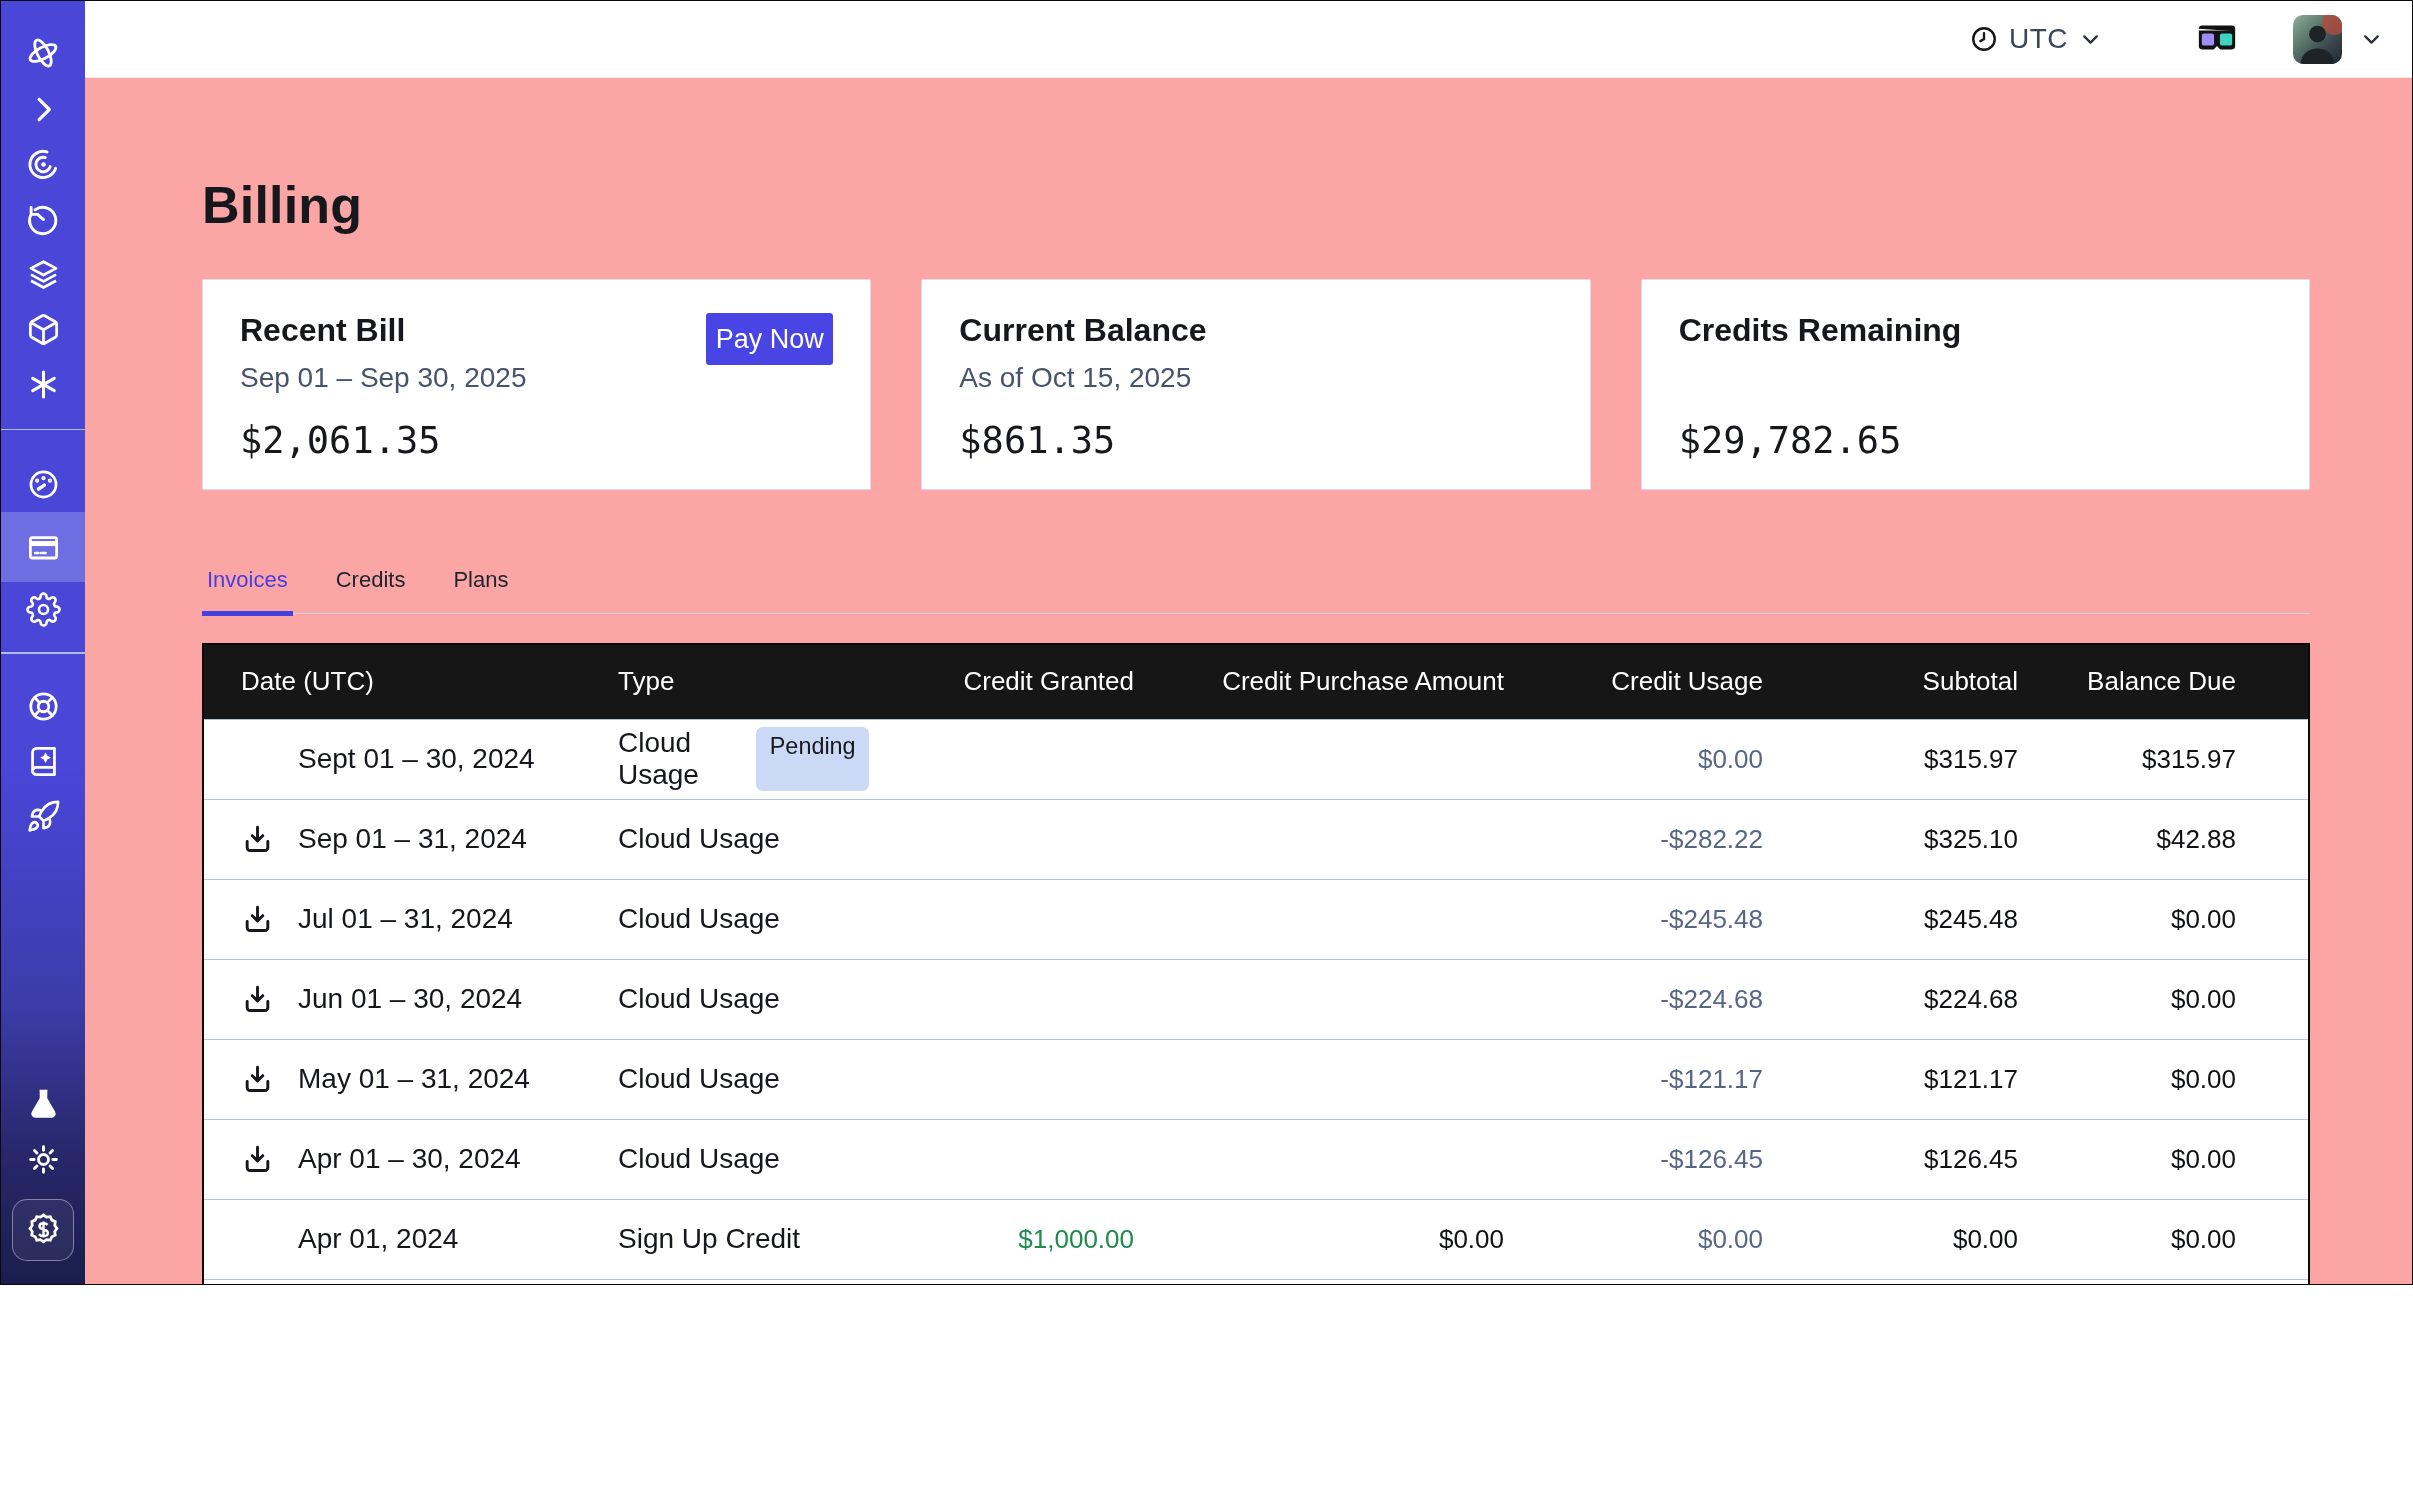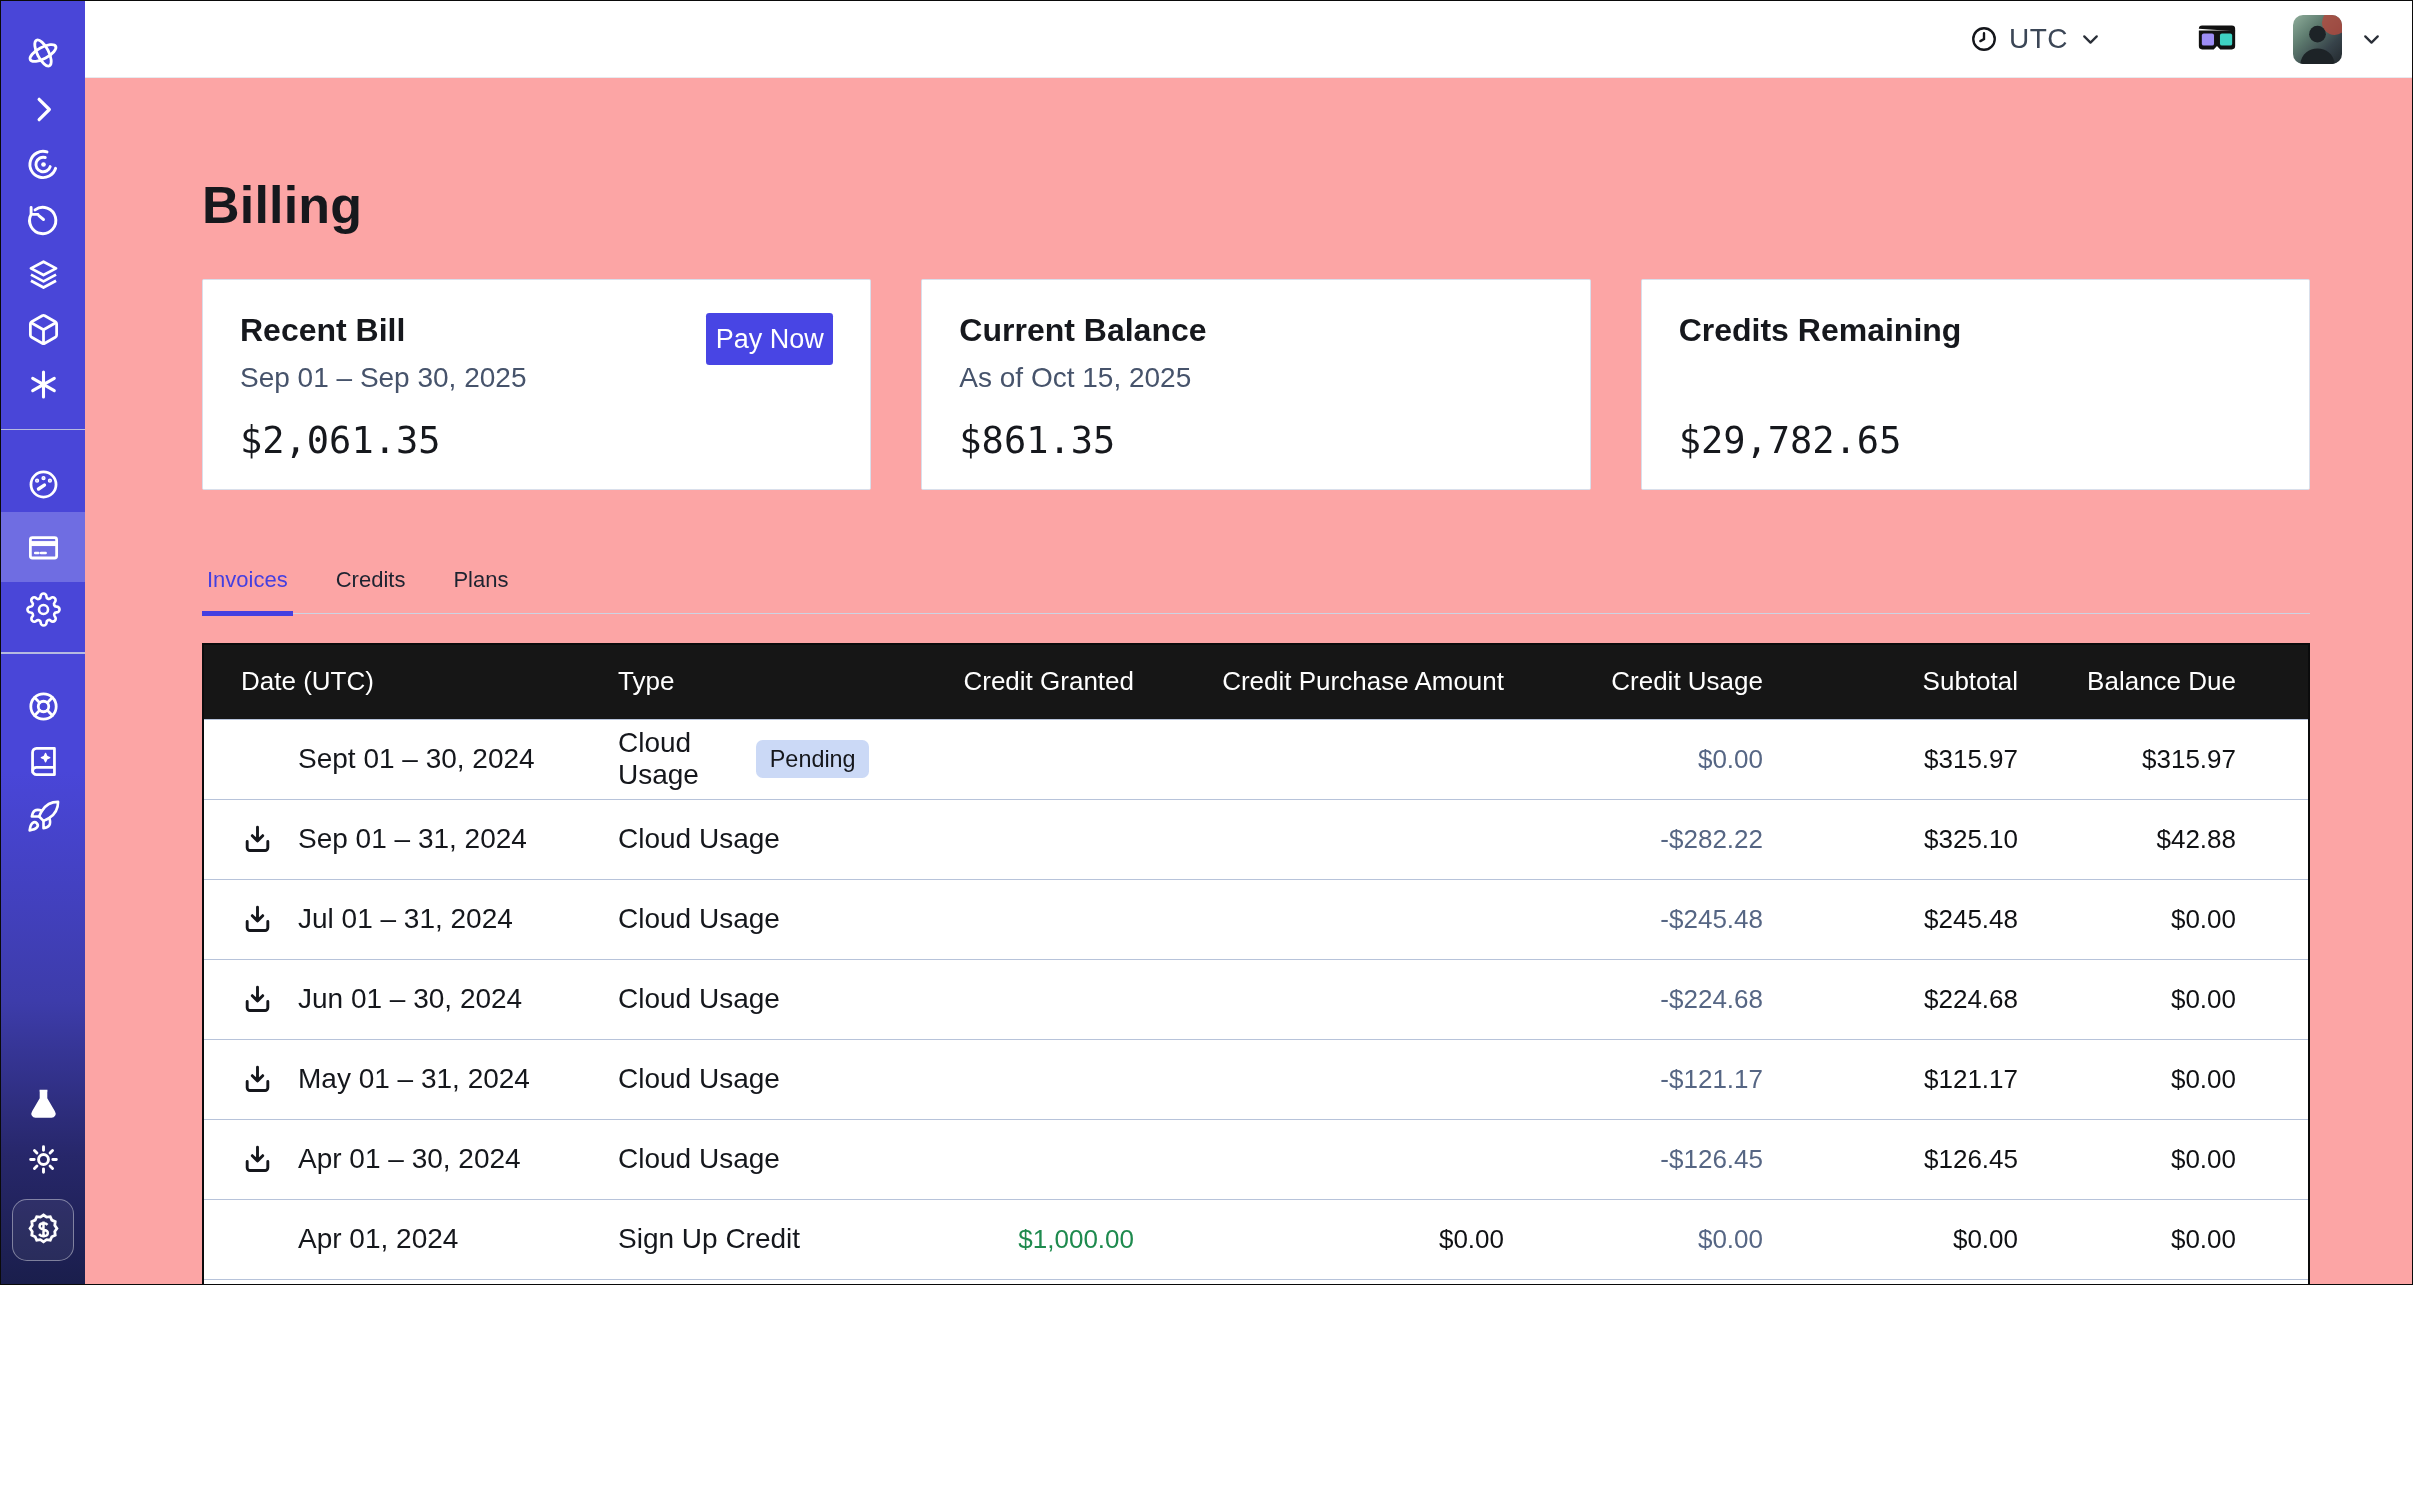--- a/index.html
+++ b/index.html
@@ -64,21 +64,21 @@
   .invoice-table { margin-top:28.5px; border:2.5px solid #0b0b0c; background:#fff; }
   .t-grid { display:grid; grid-template-columns:377px 251px 265px 370px 259px 255px 218px; padding:0 75px 0 37px; align-items:center; }
   .t-head { background:#161616; color:#fff; height:74px; font-size:26px; font-weight:400; }
   .t-head .th { text-align:right; }
   .t-head .th.left { text-align:left; }
   .t-row { height:80px; border-top:1.7px solid #b7c3da; font-size:28px; color:#15171c; background:#fff; }
   .t-row:first-of-type { border-top:none; }
   .cell-date { display:flex; align-items:center; }
   .dl-slot { width:57px; flex:0 0 57px; display:flex; align-items:center; }
   .dl-slot svg { width:33px; height:33px; color:#15171c; cursor:pointer; }
-  .cell-type { display:flex; align-items:center; }
+  .cell-type { display:flex; }
   .badge { margin-left:16.7px; background:#cbd9f6; color:#15171c; font-size:23.4px; padding:5.9px 13.4px; border-radius:6.7px; }
   .money { text-align:right; font-family:Liberation Sans, sans-serif; font-size:26px; color:#101114; }
   .money.usage { color:#566684; }
   .money.green { color:#1e8a4e; }
 
   .t-footer { height:97px; border-top:1.7px solid #b7c3da; display:flex; align-items:center; justify-content:space-between;
     padding:16px 44px 0 38px; background:#fff; }
   .page-size { width:94px; height:67px; border:1.7px solid #b9c5db; border-radius:3.3px; display:flex; align-items:center;
     justify-content:center; gap:10px; font-size:28.5px; color:#15171c; cursor:pointer; background:#fff; }
   .page-size svg { width:22px; height:22px; color:#2a2f38; }

